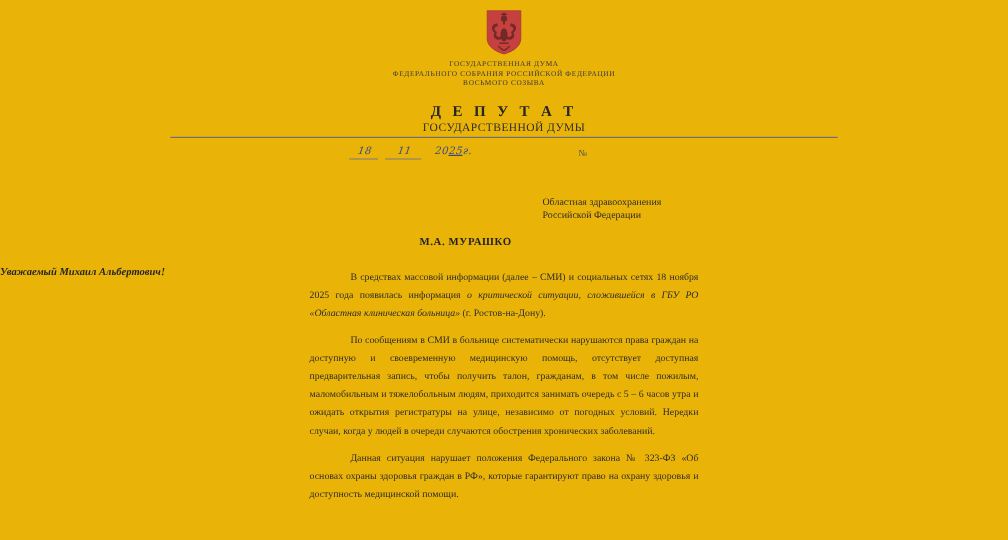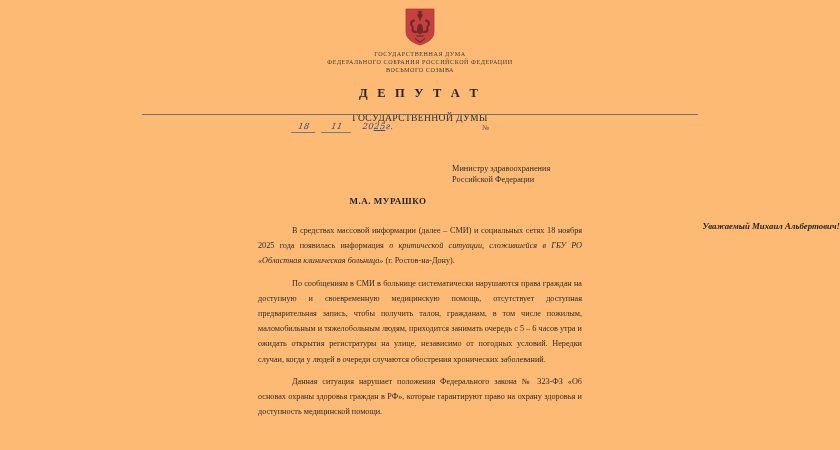--- a/index.html
+++ b/index.html
@@ -14,21 +14,21 @@
     overflow: hidden;
     font-family: "Liberation Serif", "DejaVu Serif", serif;
     color: #2b2b2b;
     -webkit-font-smoothing: antialiased;
   }
 
   .page {
     position: relative;
     width: 840px;
     height: 450px;
-    background: #fdba74;
+    background: #eab308;
   }
 
   
   .letterhead {
     position: absolute;
     left: 0;
     top: 8px;
     width: 840px;
     text-align: center;
   }
@@ -58,21 +58,21 @@
     font-weight: bold;
     letter-spacing: 3.2px;
     color: #262626;
     line-height: 14px;
   }
   .title-sub {
     font-size: 9.6px;
     letter-spacing: 0.35px;
     color: #2f2f2f;
     line-height: 12px;
-    margin-top: 12px;
+    margin-top: 1px;
   }
 
   
   .rule {
     position: absolute;
     left: 142px;
     top: 114px;
     width: 556px;
     height: 0;
     border-top: 1.15px solid #6f6f78;
@@ -148,21 +148,21 @@
     font-weight: bold;
     letter-spacing: 0.5px;
     color: #242424;
   }
 
   .salutation {
     position: absolute;
     left: 0;
     top: 221px;
     width: 840px;
-    text-align: right;
+    text-align: left;
     font-size: 8.8px;
     font-weight: bold;
     font-style: italic;
     color: #242424;
   }
 
   
   .body-text {
     position: absolute;
     left: 258px;
@@ -228,21 +228,21 @@
         <span class="hw-line"></span>
       </span>
       <span class="hw-slot hw-year">
         <span>20</span><span class="yr-ul">25</span><span>г.</span>
       </span>
     </div>
     <div class="numsign">№</div>
   </div>
 
   <div class="addressee">
-    <div>Министру здравоохранения</div>
+    <div>Областная здравоохранения</div>
     <div>Российской Федерации</div>
   </div>
 
   <div class="recipient">М.А. МУРАШКО</div>
 
   <div class="salutation">Уважаемый Михаил Альбертович!</div>
 
   <div class="body-text">
     <p><span>В средствах массовой информации (далее – СМИ) и социальных сетях 18 ноября 2025 года появилась информация </span><em>о критической ситуации, сложившейся в ГБУ РО «Областная клиническая больница»</em><span> (г. Ростов-на-Дону).</span></p>
     <p>По сообщениям в СМИ в больнице систематически нарушаются права граждан на доступную и своевременную медицинскую помощь, отсутствует доступная предварительная запись, чтобы получить талон, гражданам, в том числе пожилым, маломобильным и тяжелобольным людям, приходится занимать очередь с 5 – 6 часов утра и ожидать открытия регистратуры на улице, независимо от погодных условий. Нередки случаи, когда у людей в очереди случаются обострения хронических заболеваний.</p>

